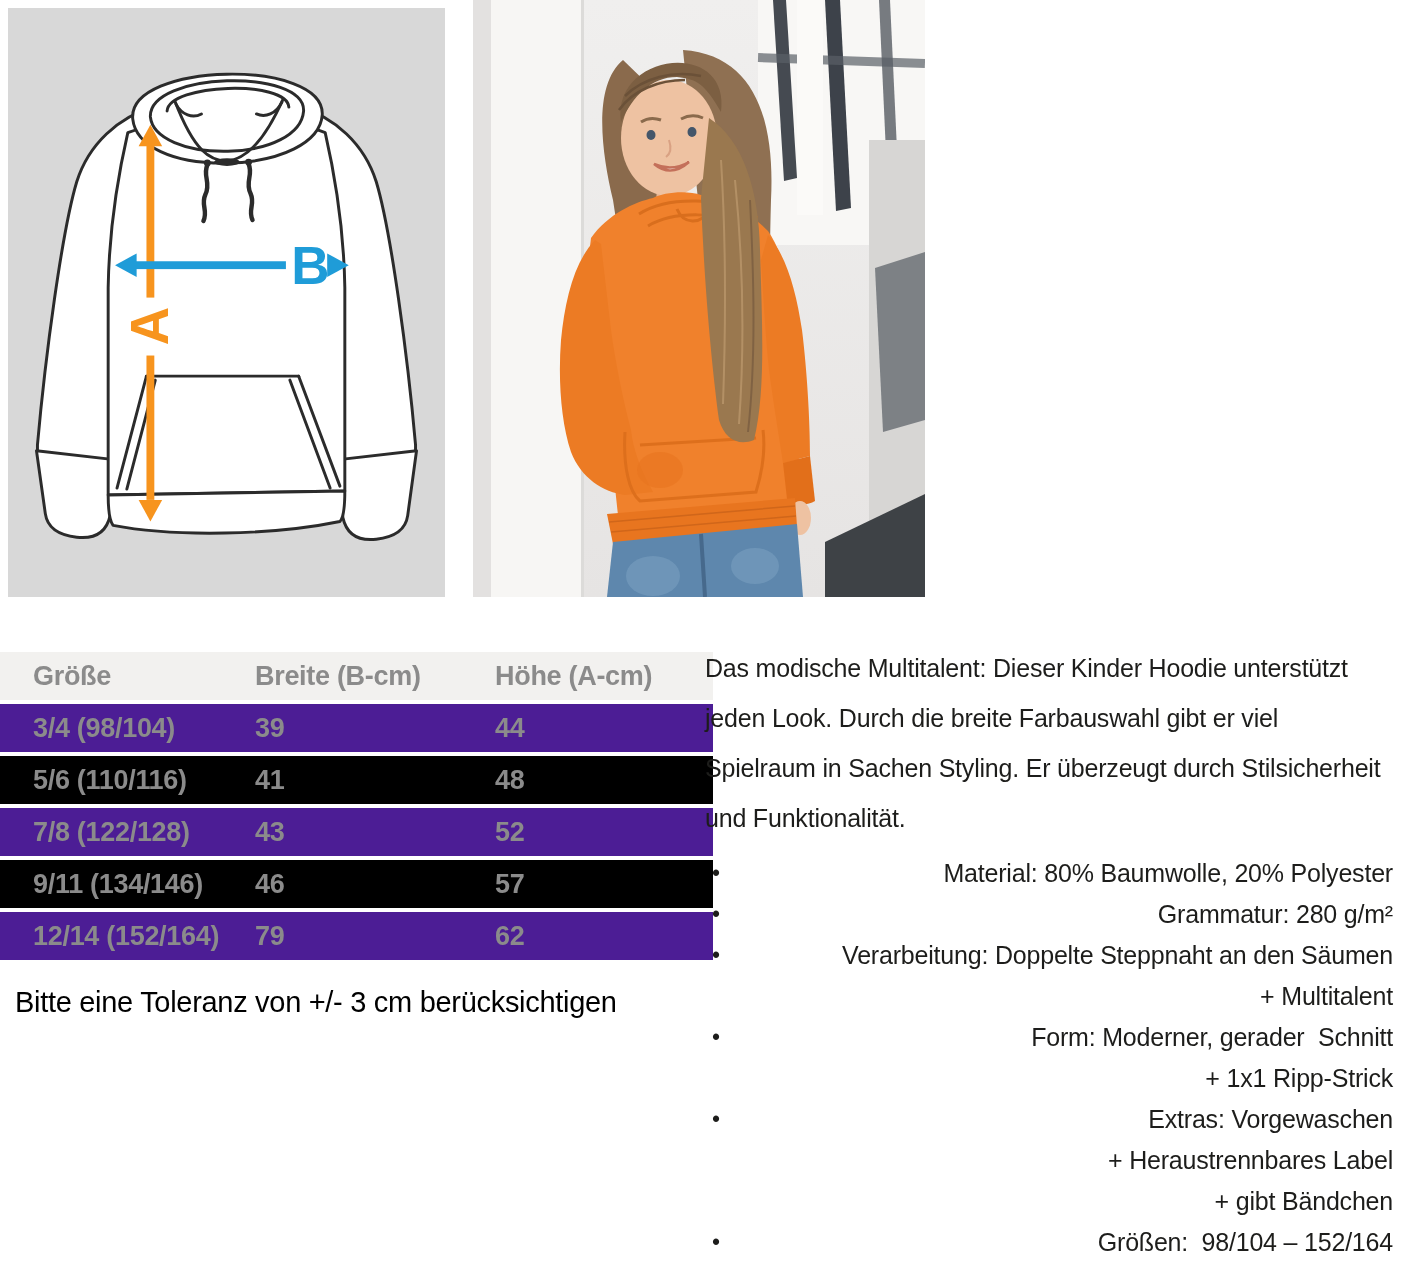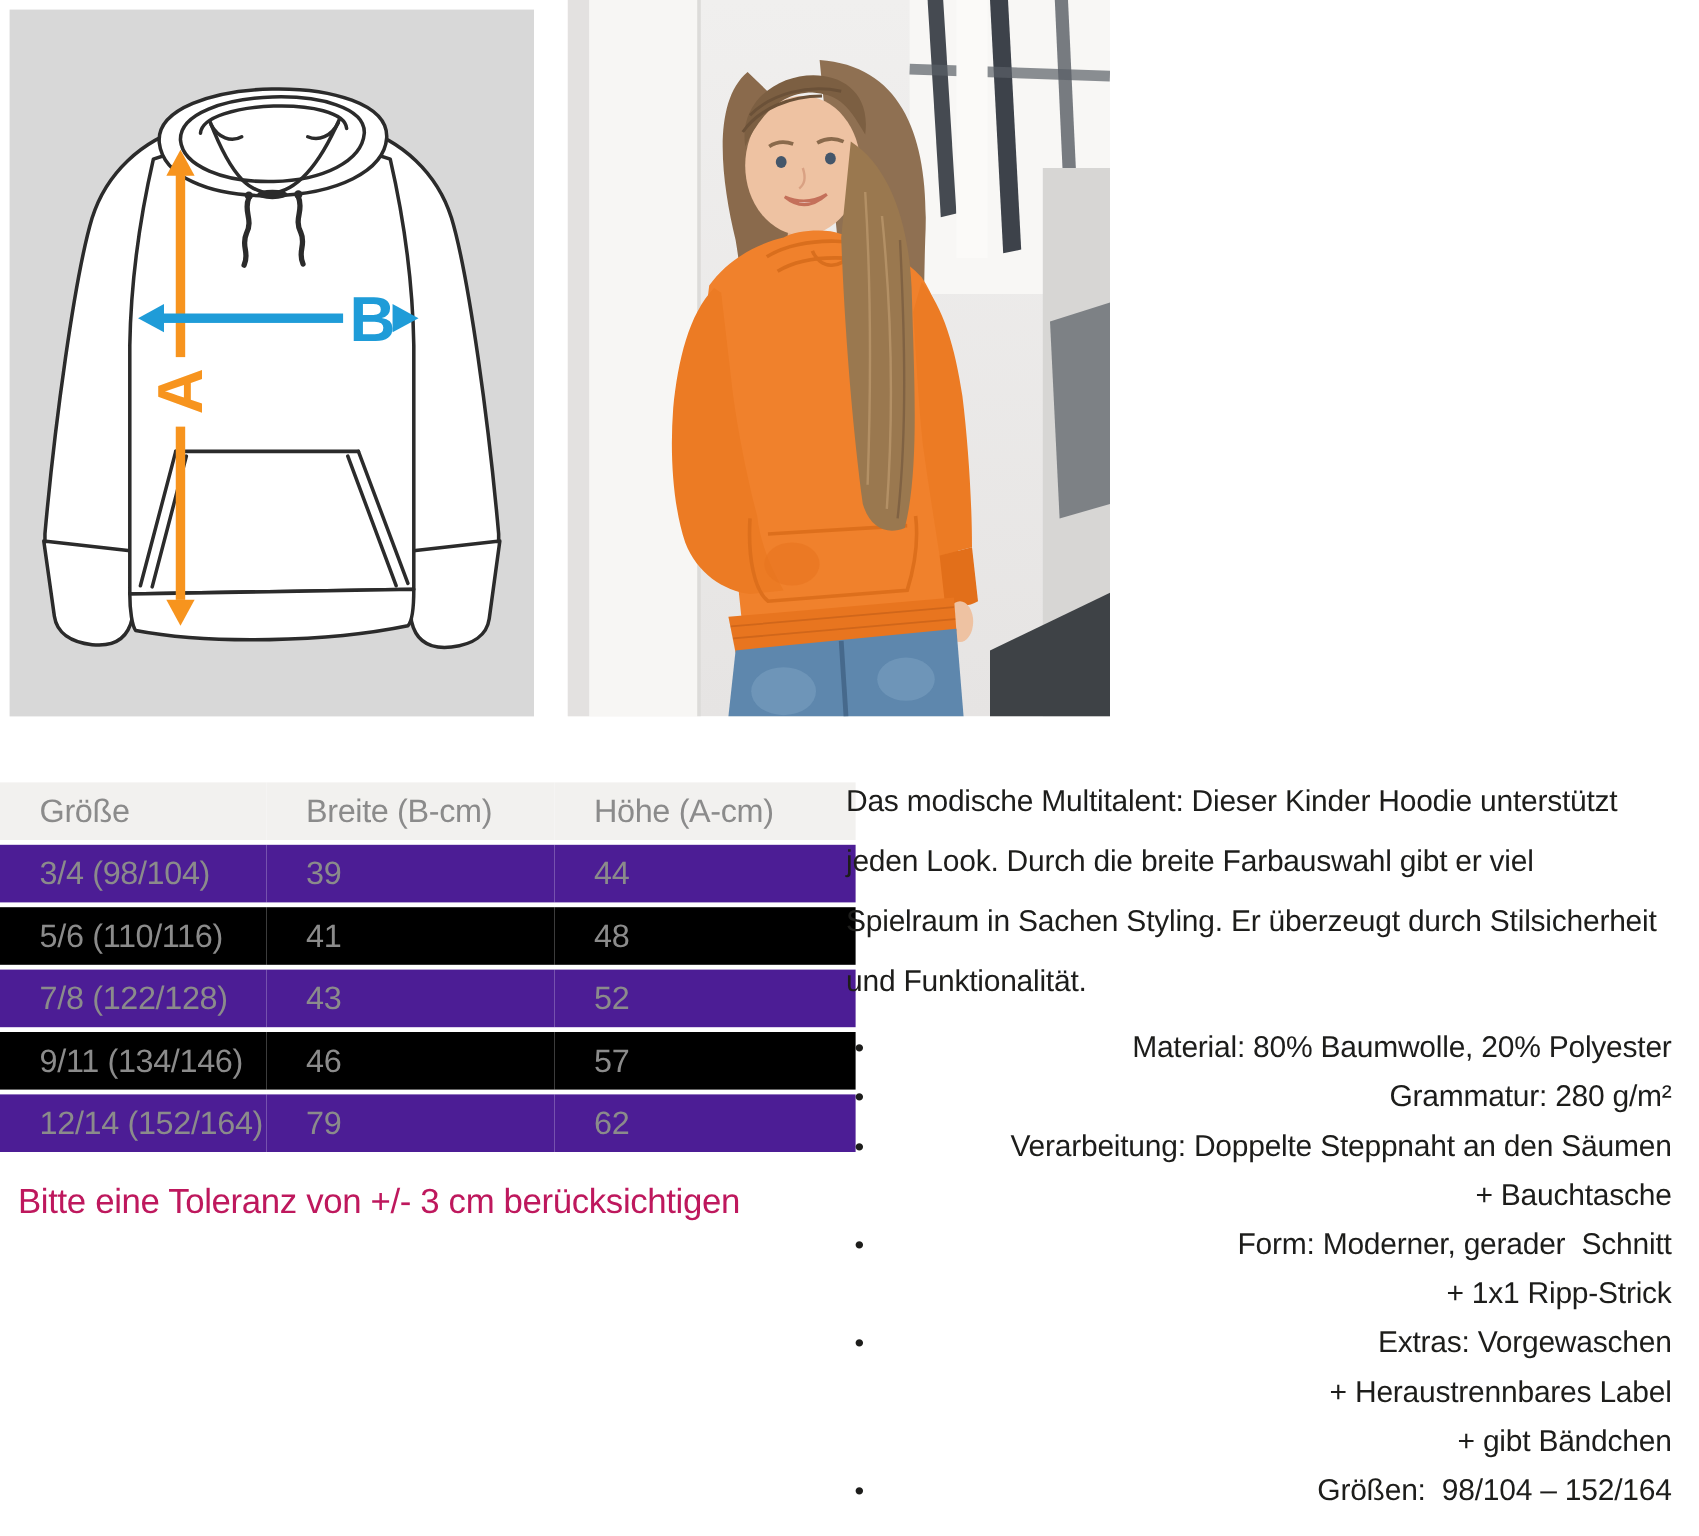--- a/index.html
+++ b/index.html
@@ -9,29 +9,29 @@
   }
   
   .diagram-panel { position:absolute; left:8px; top:8px; width:437px; height:589px; background:#d8d8d8; }
   .diagram-panel svg { display:block; width:100%; height:100%; }
   
   .photo { position:absolute; left:473px; top:0px; width:452px; height:597px; cursor:pointer; }
   .photo svg { display:block; width:100%; height:100%; }
   
   .sizetable { position:absolute; left:0px; top:648px; width:713px; border-collapse:separate; border-spacing:0 4px; }
   .sizetable th, .sizetable td {
-    font-size:27px; font-weight:normal; color:#8b8b8b; text-align:left;
+    font-size:27px; font-weight:bold; color:#8b8b8b; text-align:left;
     height:48px; padding:0 0 0 33px; vertical-align:middle; letter-spacing:-0.3px;
   }
   .sizetable thead tr { background:#f2f1ef; }
   .sizetable tbody tr.dark  { background:#4c1d95; }
   .sizetable tbody tr.light { background:#000000; }
   .col-groesse { width:222px; } .col-breite { width:240px; } .col-hoehe { width:251px; }
   
-  .note { position:absolute; left:15px; top:986px; font-size:29px; color:#be185d; letter-spacing:-0.3px; }
+  .note { position:absolute; left:15px; top:986px; font-size:29px; color:#000000; letter-spacing:-0.3px; }
   
   .desc { position:absolute; left:705px; top:643px; width:688px; }
   .desc p { margin:0; font-size:25px; line-height:50px; letter-spacing:-0.2px; }
   .desc ul { list-style:none; margin:10px 0 0 0; padding:0;text-align:right; }
   .desc li { position:relative; font-size:25px; line-height:41px; padding-left:36px; letter-spacing:-0.2px; }
   .desc li span { white-space:pre-wrap; }
   .desc li.b::before { content:"•"; position:absolute; left:7px; top:0; font-size:23px; color:#1d1d1b; }
   .desc li.c1 { padding-left:89px; }
   .desc li.c2 { padding-left:159px; }
 </style>
@@ -217,21 +217,21 @@
   </table>
 
   <div class="note">Bitte eine Toleranz von +/- 3 cm berücksichtigen</div>
 
   <div class="desc">
     <p>Das modische Multitalent: Dieser Kinder Hoodie unterstützt jeden Look. Durch die breite Farbauswahl gibt er viel Spielraum in Sachen Styling. Er überzeugt durch Stilsicherheit und Funktionalität.</p>
     <ul>
       <li class="b"><span>Material: 80% Baumwolle, 20% Polyester</span></li>
       <li class="b"><span>Grammatur: 280 g/m²</span></li>
       <li class="b"><span>Verarbeitung: Doppelte Steppnaht an den Säumen</span></li>
-      <li class="c2"><span>+ Bauchtasche</span></li>
+      <li class="c2"><span>+ Multitalent</span></li>
       <li class="b"><span>Form: Moderner, gerader  Schnitt</span></li>
       <li class="c1"><span>+ 1x1 Ripp-Strick</span></li>
       <li class="b"><span>Extras: Vorgewaschen</span></li>
       <li class="c1"><span>+ Heraustrennbares Label</span></li>
       <li class="c1"><span>+ gibt Bändchen</span></li>
       <li class="b"><span>Größen:  98/104 – 152/164</span></li>
     </ul>
   </div>
 
 </div>

